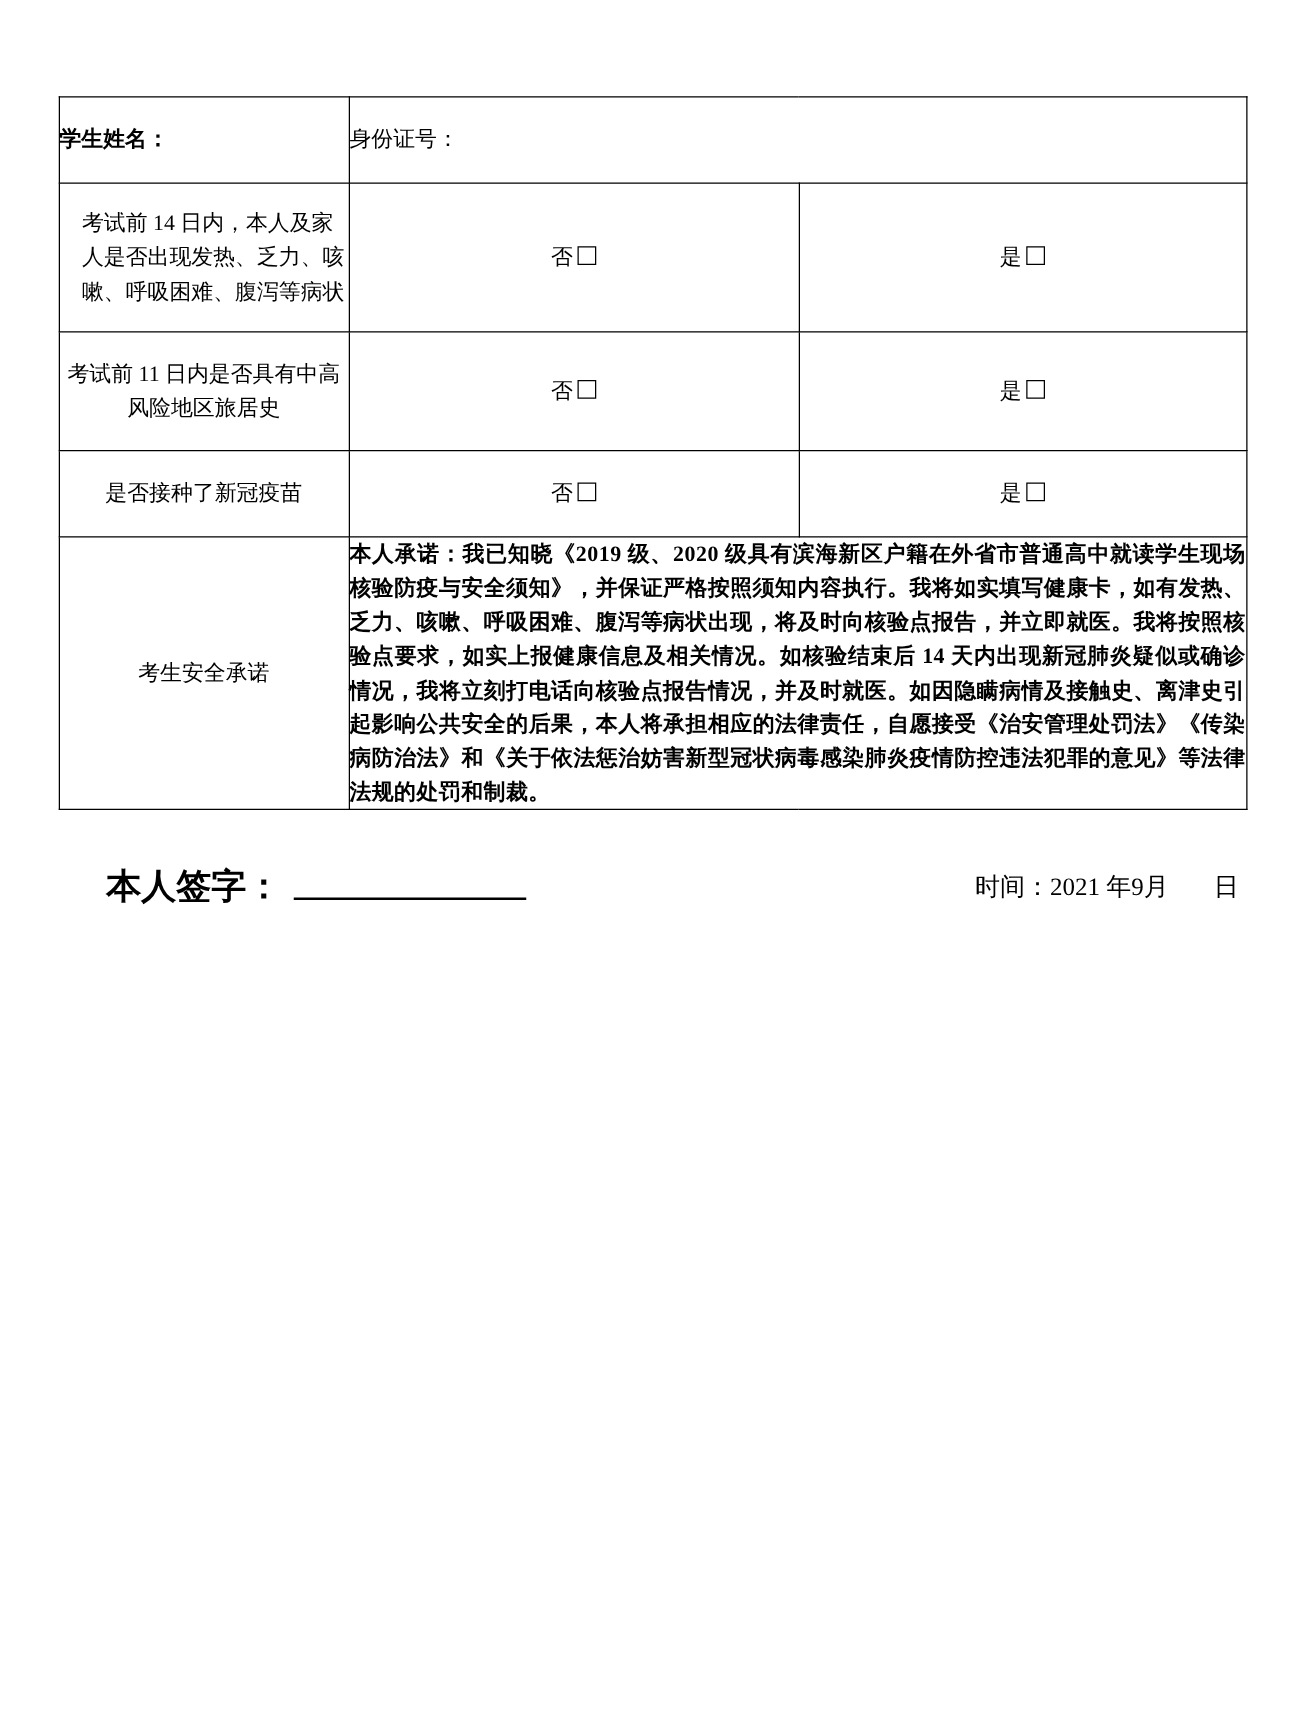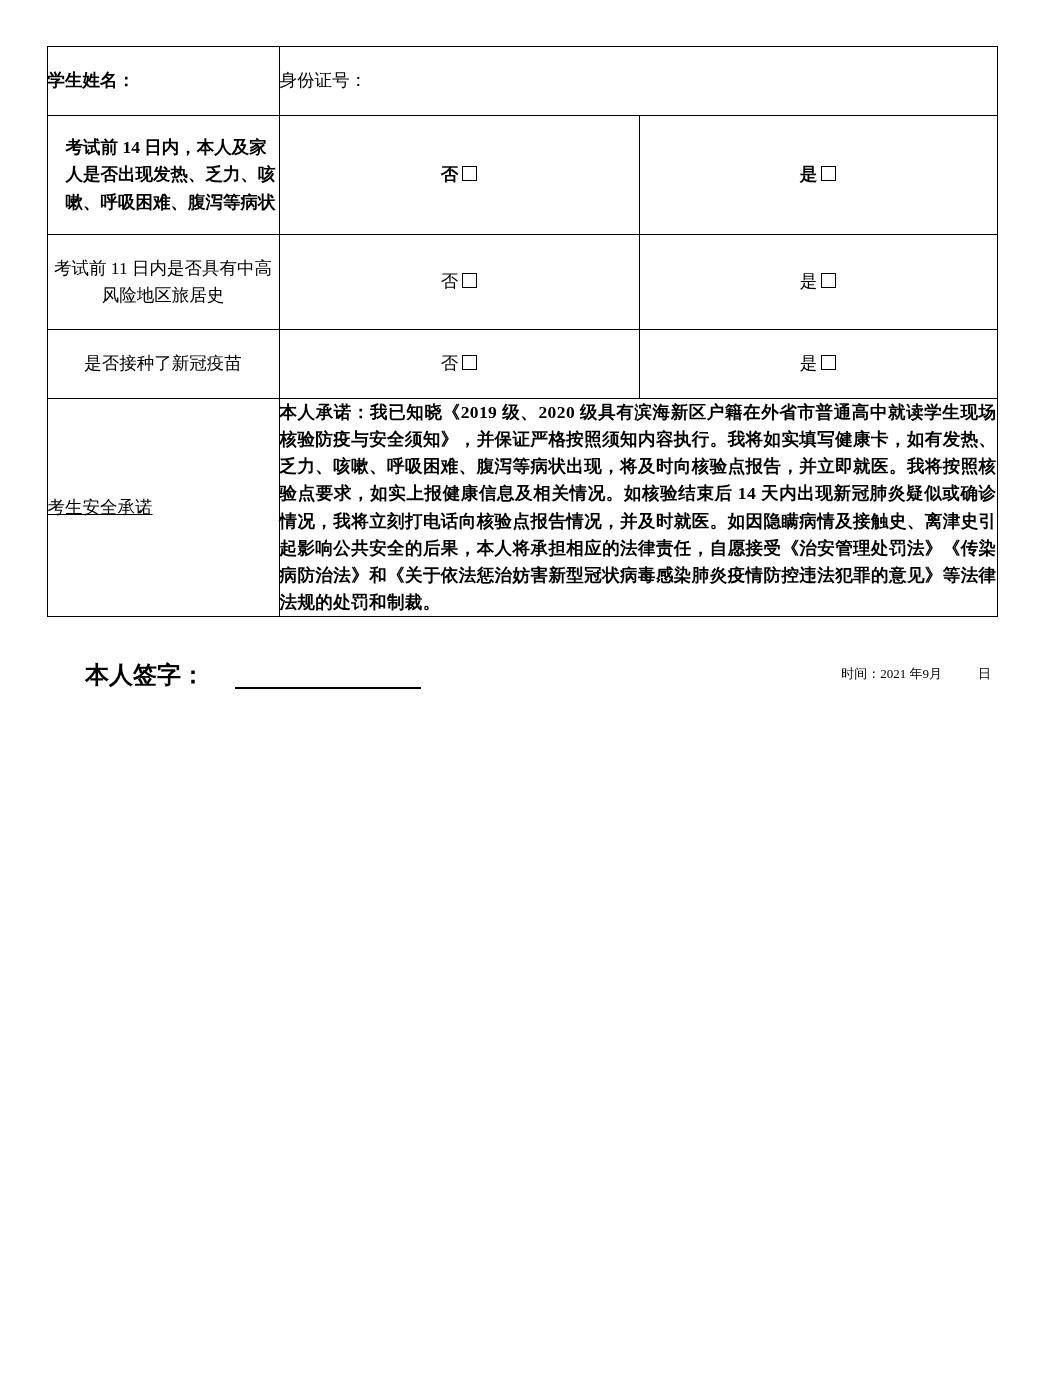--- a/index.html
+++ b/index.html
@@ -27,21 +27,21 @@
     font-size: 29px;
     font-weight: bold;
     letter-spacing: 2px;
     margin-top: 48px;
     margin-bottom: 0;
     font-family: "Liberation Sans", "DejaVu Sans", sans-serif;
   }
   table.form {
     border-collapse: collapse;
     width: 950px;
-    margin: 46px auto 0 auto;
+    margin: 77px auto 0 auto;
     table-layout: fixed;
   }
   table.form td {
     border: 1px solid #000000;
     vertical-align: middle;
     font-size: 17.5px;
     line-height: 1.55;
     padding: 0;
   }
   .col-label { width: 232px; }
@@ -77,28 +77,28 @@
     font-size: 18px;
   }
   .opt .box {
     display: inline-block;
     width: 13px;
     height: 13px;
     border: 1.6px solid #000;
     margin-left: 4px;
     vertical-align: -1px;
   }
-  .row-q1 td { height: 118px; font-weight: bold; }
+  .row-q1 td { height: 118px; }
   .row-q2 td { height: 94px; }
   .row-q3 td { height: 94px; }
   .row-q4 td { height: 68px; }
 
   .pledge-label {
-    font-size: 17.5px;
-    text-decoration: underline;
+    text-align: center;
+    font-size: 17.5px;
   }
   .pledge-body {
     padding: 18px 22px 18px 22px;
     font-size: 17.5px;
     line-height: 2.12;
     text-align: justify;
     text-justify: inter-ideograph;
     letter-spacing: 0.4px;
     font-weight: bold;
   }
@@ -106,36 +106,36 @@
   .footer {
     width: 950px;
     margin: 36px auto 0 auto;
     position: relative;
     height: 50px;
   }
   .sign-label {
     position: absolute;
     left: 38px;
     top: 6px;
-    font-size: 24px;
+    font-size: 28px;
     font-weight: bold;
     font-family: "Liberation Sans", "DejaVu Sans", sans-serif;
   }
   .sign-line {
     position: absolute;
     left: 188px;
     top: 34px;
     width: 186px;
     border-bottom: 2.4px solid #000;
   }
   .date-block {
     position: absolute;
     right: 6px;
     top: 12px;
-    font-size: 13px;
+    font-size: 20px;
     white-space: nowrap;
     text-align: right;
   }
   .date-block .sp { display: inline-block; width: 36px; }
 </style>
 </head>
 <body>
 
 <div class="page">
 

